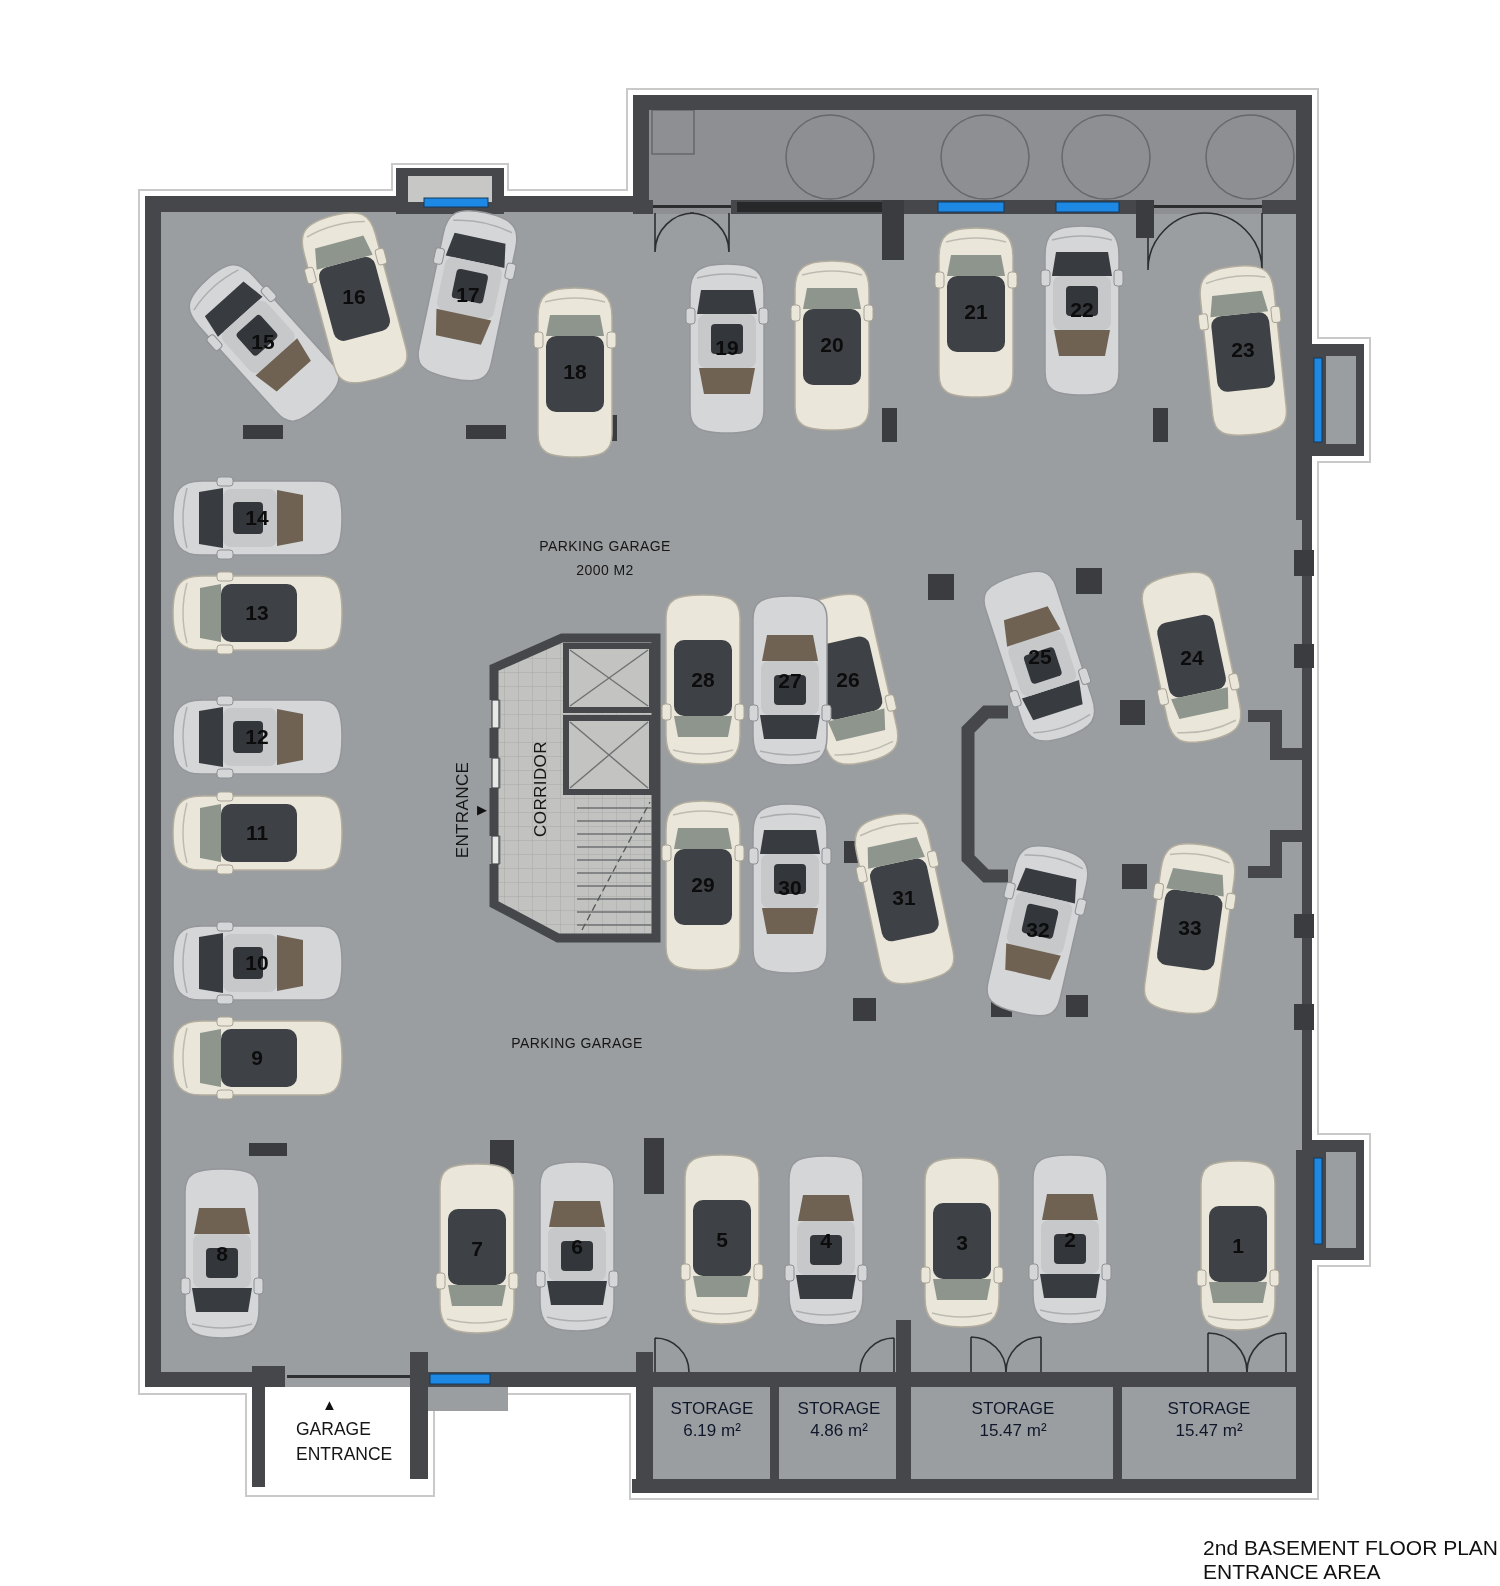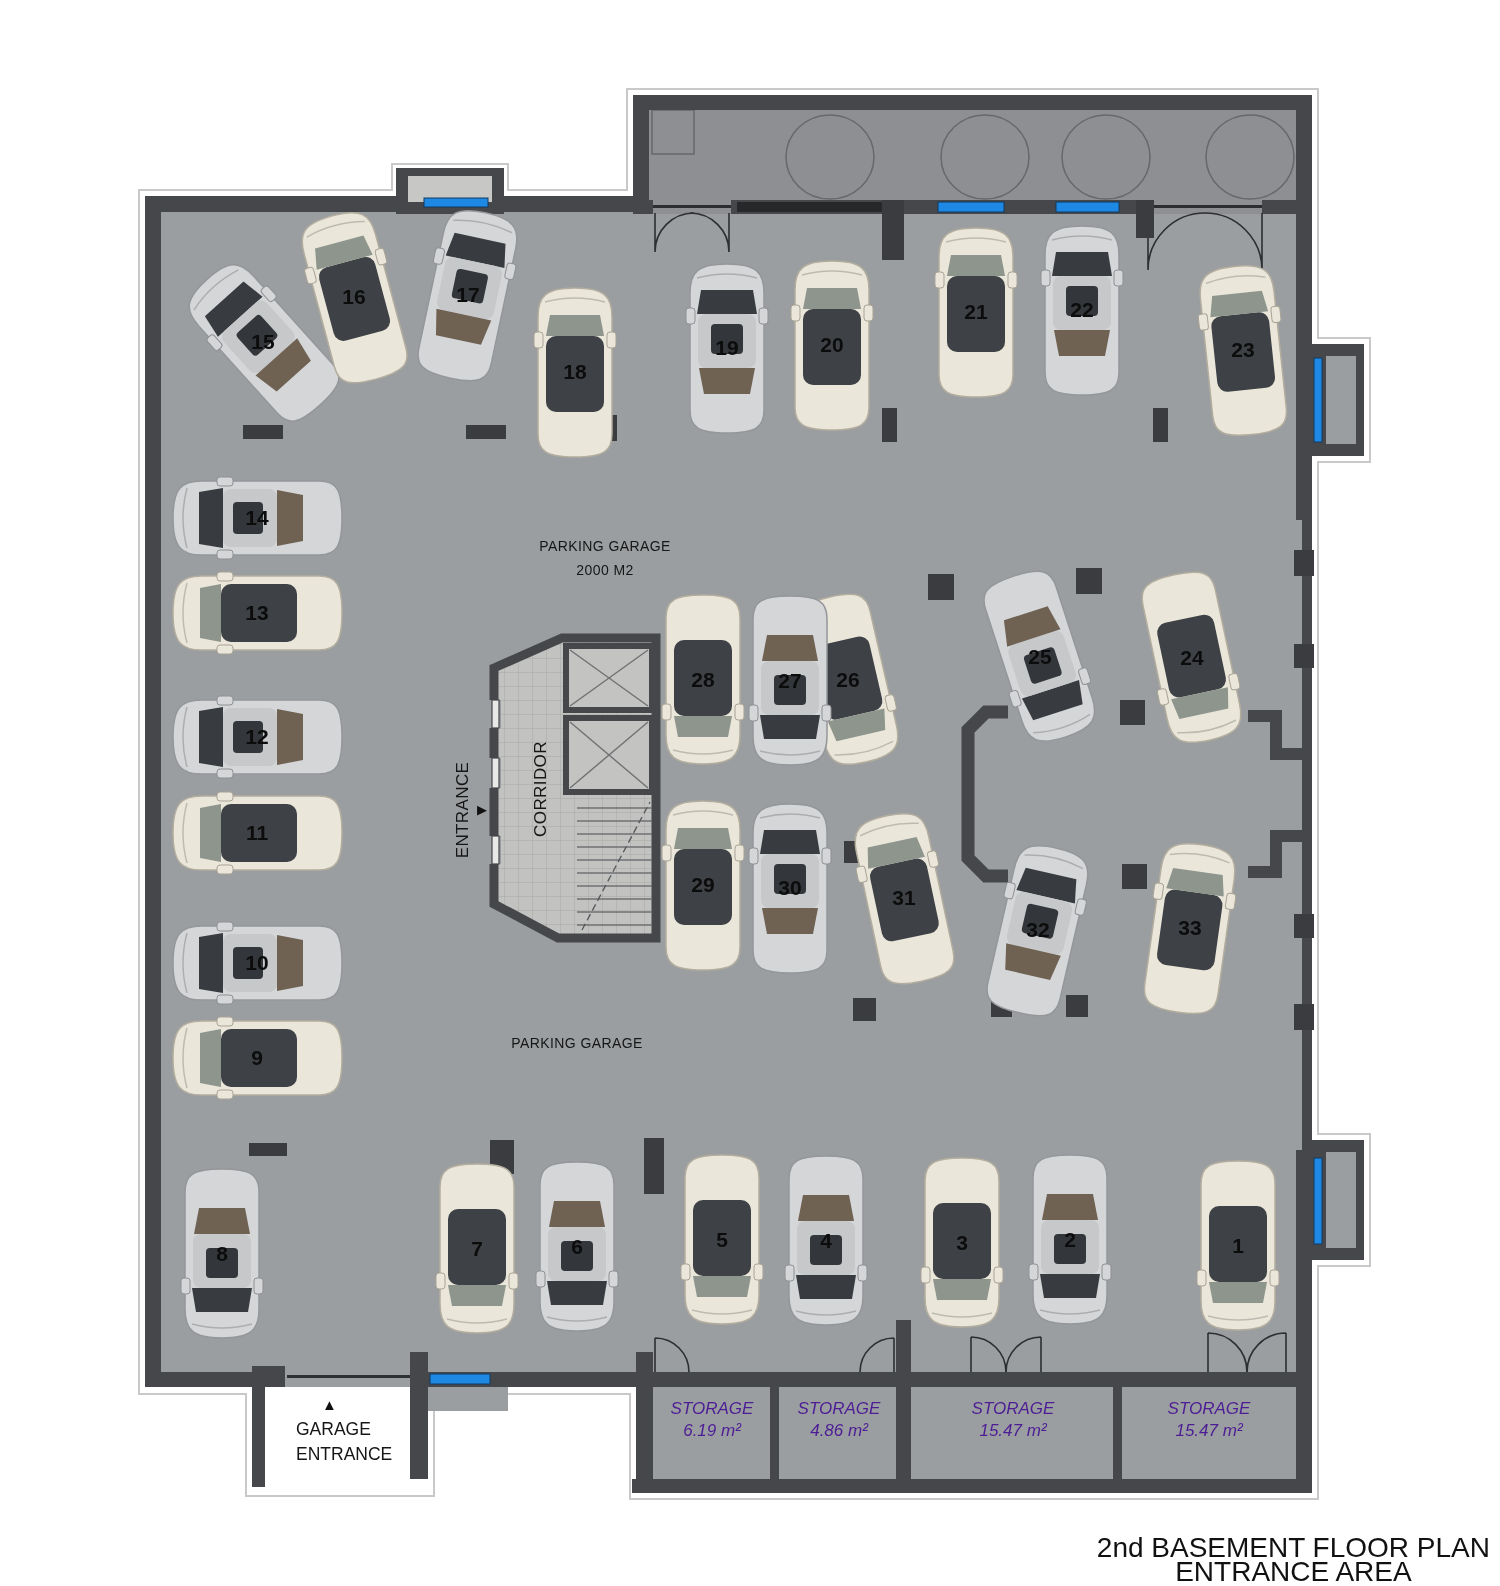--- a/index.html
+++ b/index.html
@@ -2,25 +2,25 @@
 <html><head>
 <meta charset="utf-8">
 <style>
   html,body{margin:0;padding:0;background:#ffffff;}
   .page{position:relative;width:1500px;height:1586px;background:#ffffff;overflow:hidden;
         font-family:"Liberation Sans", sans-serif;color:#1a1a1a;}
   svg{position:absolute;left:0;top:0;}
   .lbl{position:absolute;font-size:17px;letter-spacing:.4px;white-space:nowrap;color:#161616;}
   .center{text-align:center;}
   .rot{transform:rotate(-90deg);transform-origin:center center;}
-  .title-block{position:absolute;right:10px;top:1536px;text-align:center;font-size:28px;line-height:24px;color:#111;}
+  .title-block{position:absolute;right:2px;top:1536px;text-align:left;font-size:21px;line-height:24px;color:#111;}
   .garage-lbl{line-height:24px;font-size:14px;}
   .pe-block{position:absolute;left:296px;top:1392px;font-size:17.5px;line-height:25px;color:#161616;}
   .pe-arrow{margin-left:26px;font-size:15px;color:#111;}
-  .storage-lbl{position:absolute;width:180px;text-align:center;font-size:17px;line-height:22px;color:#4c1d95;font-style:italic;}
+  .storage-lbl{position:absolute;width:180px;text-align:center;font-size:17px;line-height:22px;color:#0f172a;}
   .ent-wrap{position:absolute;left:383px;top:800px;width:160px;height:22px;text-align:center;}
   .cor-wrap{position:absolute;left:461px;top:779px;width:160px;height:22px;text-align:center;}
   .ent-arrow{position:absolute;left:477px;top:802px;font-size:13px;color:#111;}
 </style>
 <style>.f-main{fill:#9b9ea0} .f-room{fill:#8d8f92} .f-stor{fill:#9b9ea0}
    .w{fill:#45474a} .win-blue{fill:#1e88e5} .win-dark{fill:#26282a}</style></head>
 <body>
 
 <div class="page">
 

